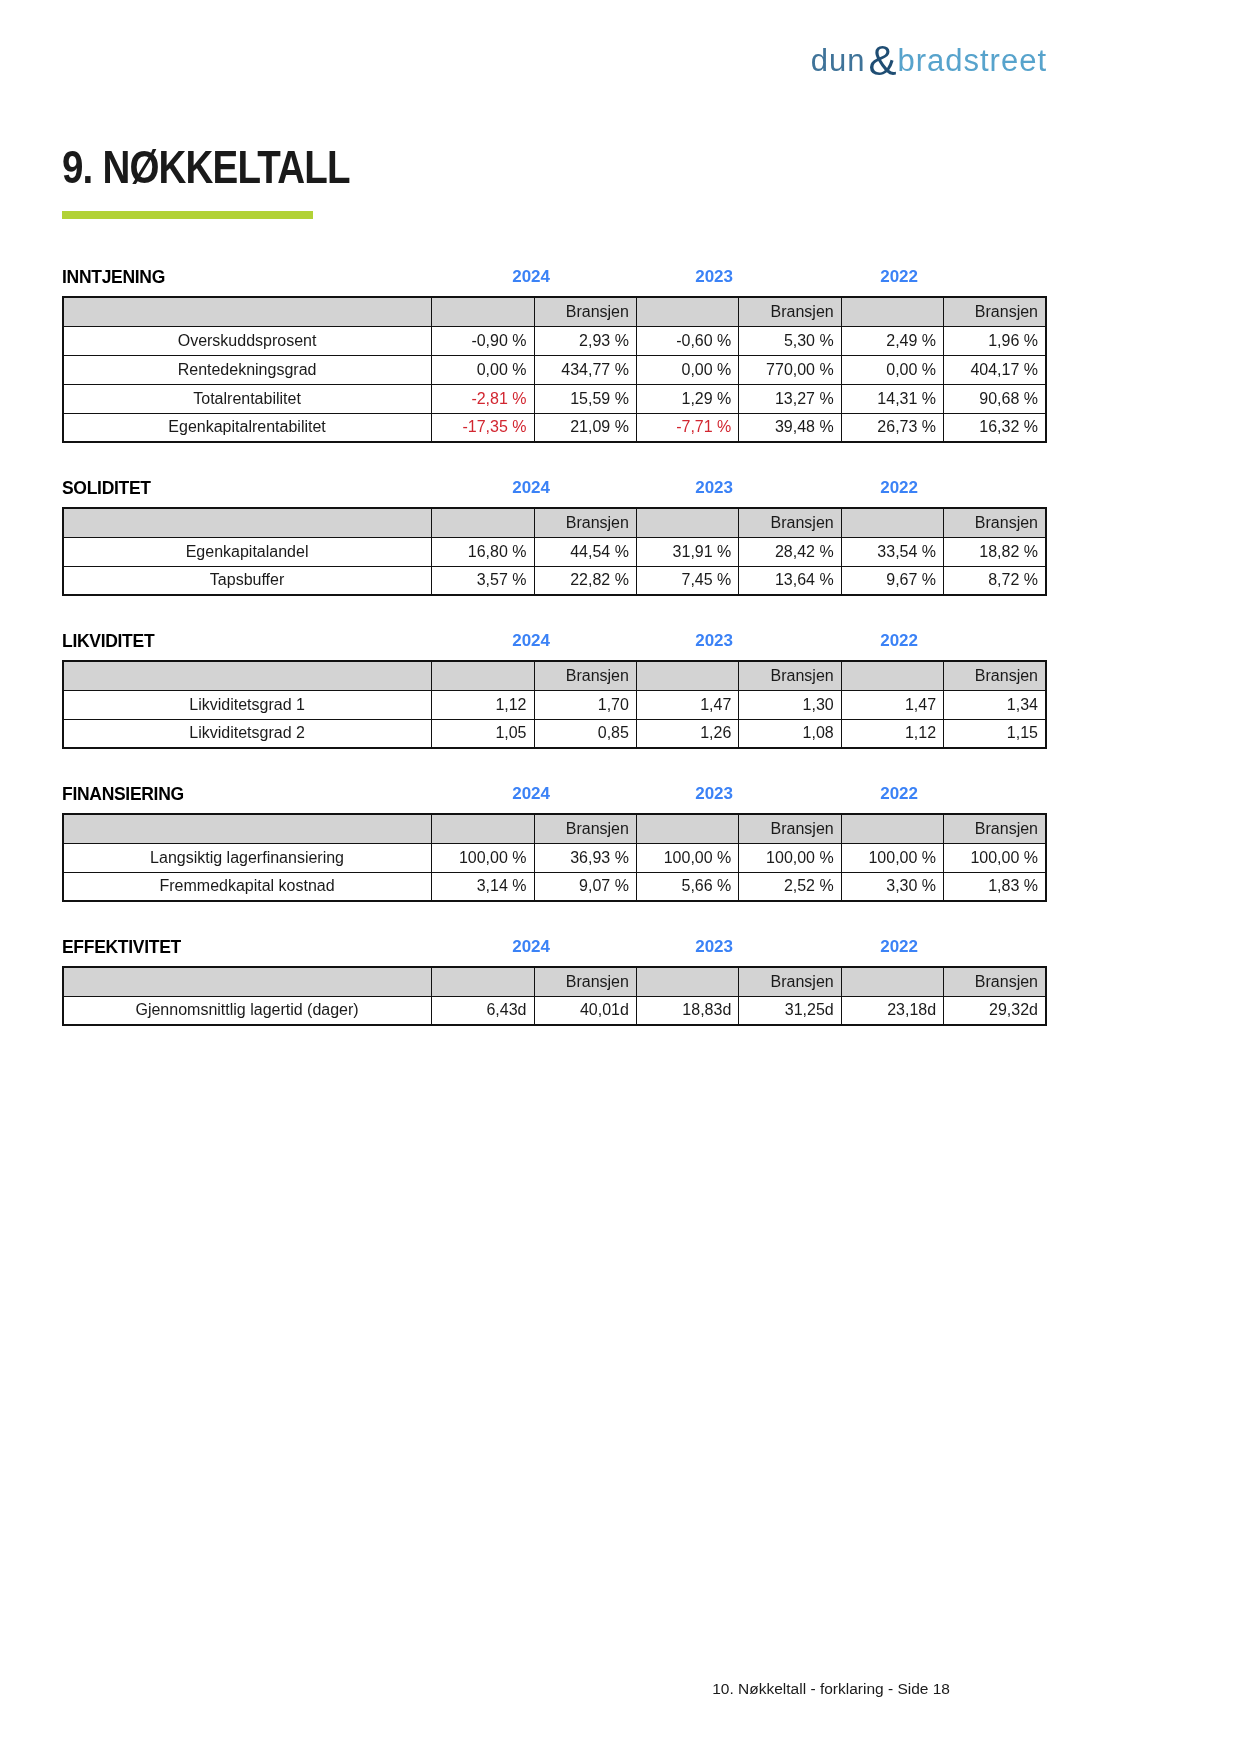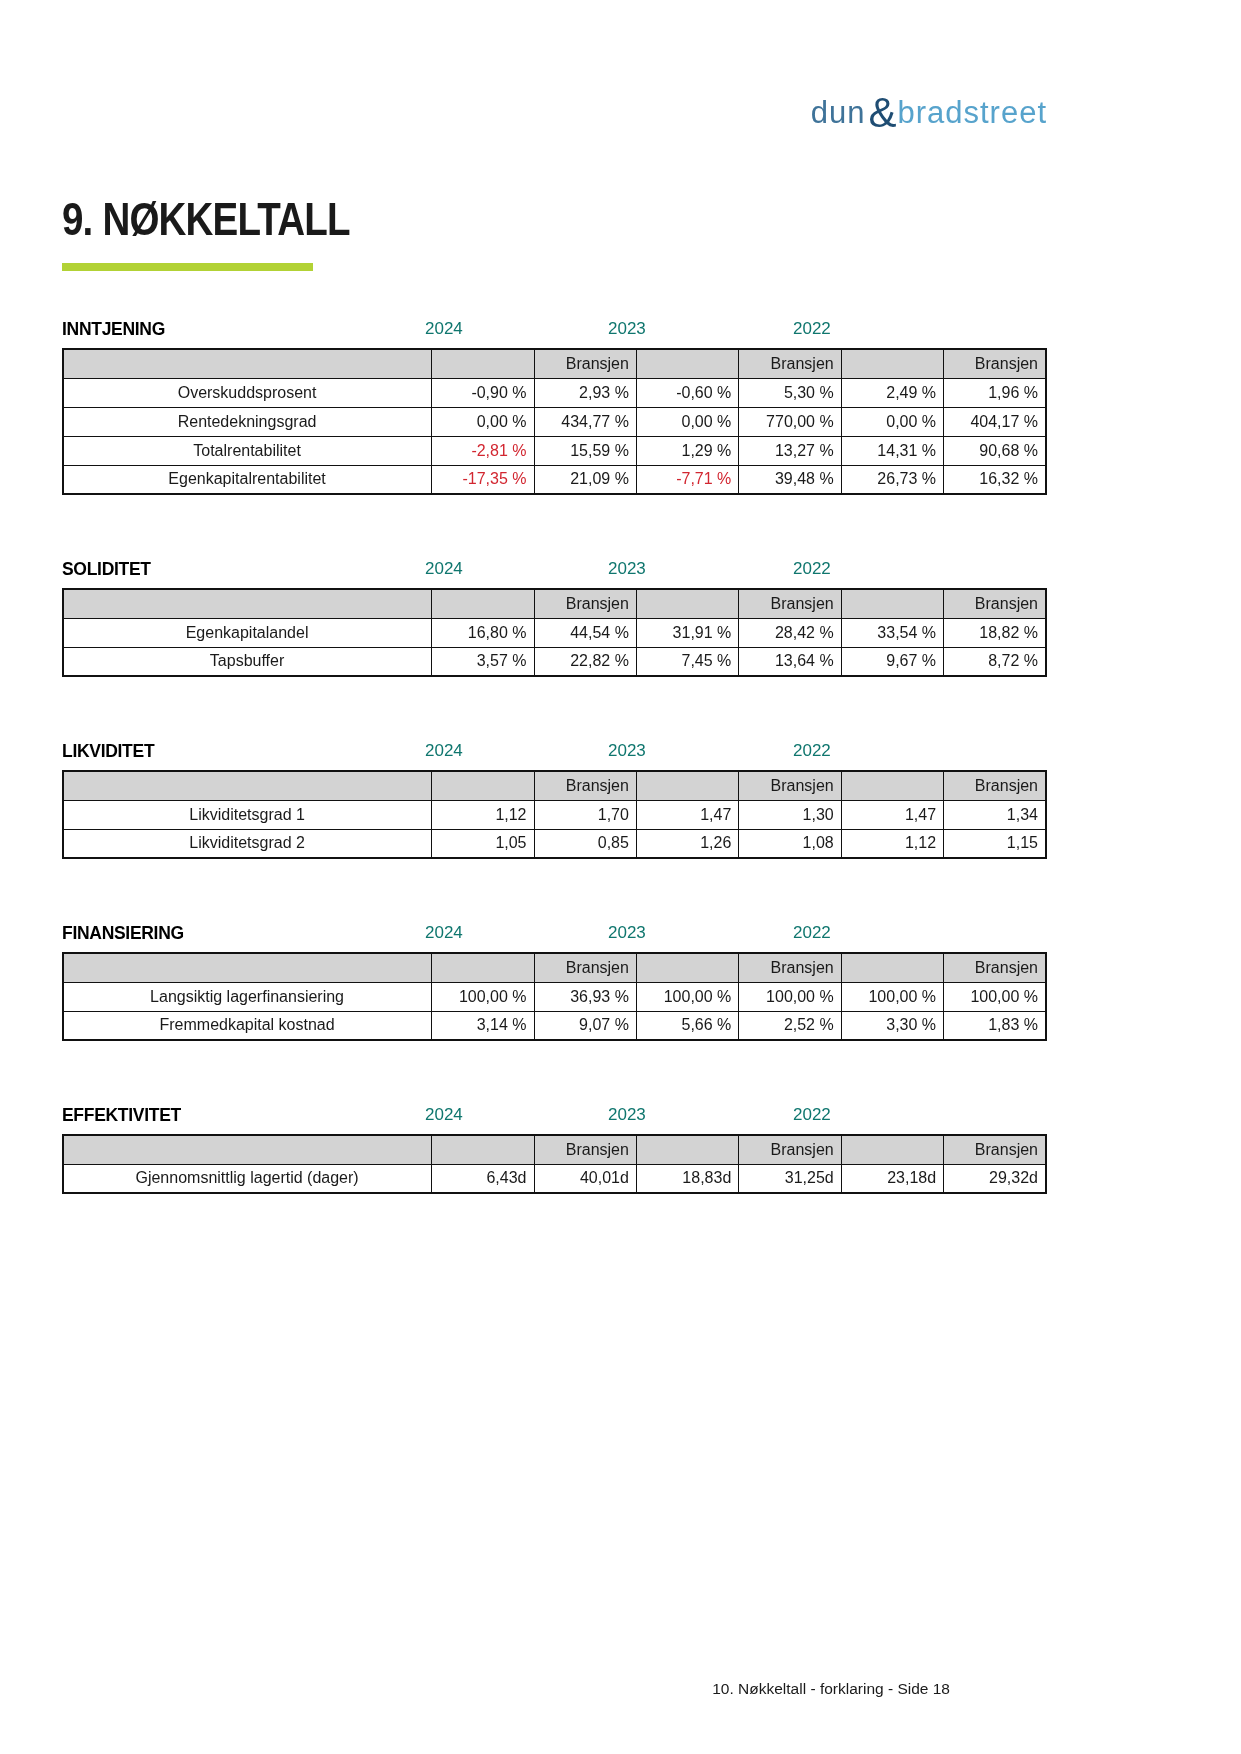--- a/index.html
+++ b/index.html
@@ -11,21 +11,21 @@
     position: relative;
     overflow: hidden;
   }
   .page {
     position: relative;
     width: 1241px; height: 1754px;
     padding: 0 194px 0 62px; 
   }
   
   .logo-row {
-    padding-top: 96px;
+    padding-top: 44px;
     text-align: right;
     white-space: nowrap;
     line-height: 34px;
   }
   .logo-dun {
     font-size: 31px; color: #3f7399; letter-spacing: 1px;
   }
   .logo-amp {
     font-size: 42px; color: #1f4d73; letter-spacing: 0;
     margin: 0 1px 0 3px; vertical-align: -4px; font-weight: 400;
@@ -44,35 +44,35 @@
     transform-origin: left center;
     white-space: nowrap;
   }
   .title-underline {
     margin-top: 17px;
     width: 251px; height: 8px;
     background: #b2d235;
   }
   
   .tables-area { width: 985px; }
-  .section { margin-top: 64px; }
+  .section { margin-top: 35px; }
   .section:first-child { margin-top: 48px; }
   .section-head {
     position: relative;
     height: 22px;
     margin-bottom: 7px;
   }
   .sec-title {
     font-size: 17.5px; font-weight: 700; letter-spacing: -0.3px;
     color: #000000;
   }
   .year {
     position: absolute; top: 0;
-    width: 125px; text-align: left;
-    font-size: 17px; font-weight: 400; color: #0f766e;
+    width: 125px; text-align: right;
+    font-size: 17px; font-weight: 700; color: #3b82f6;
   }
   .year-0 { left: 363px; }
   .year-1 { left: 546px; }
   .year-2 { left: 731px; }
   
   table.data-table {
     width: 985px;
     border-collapse: collapse;
     table-layout: fixed;
     border: 2px solid #111;

